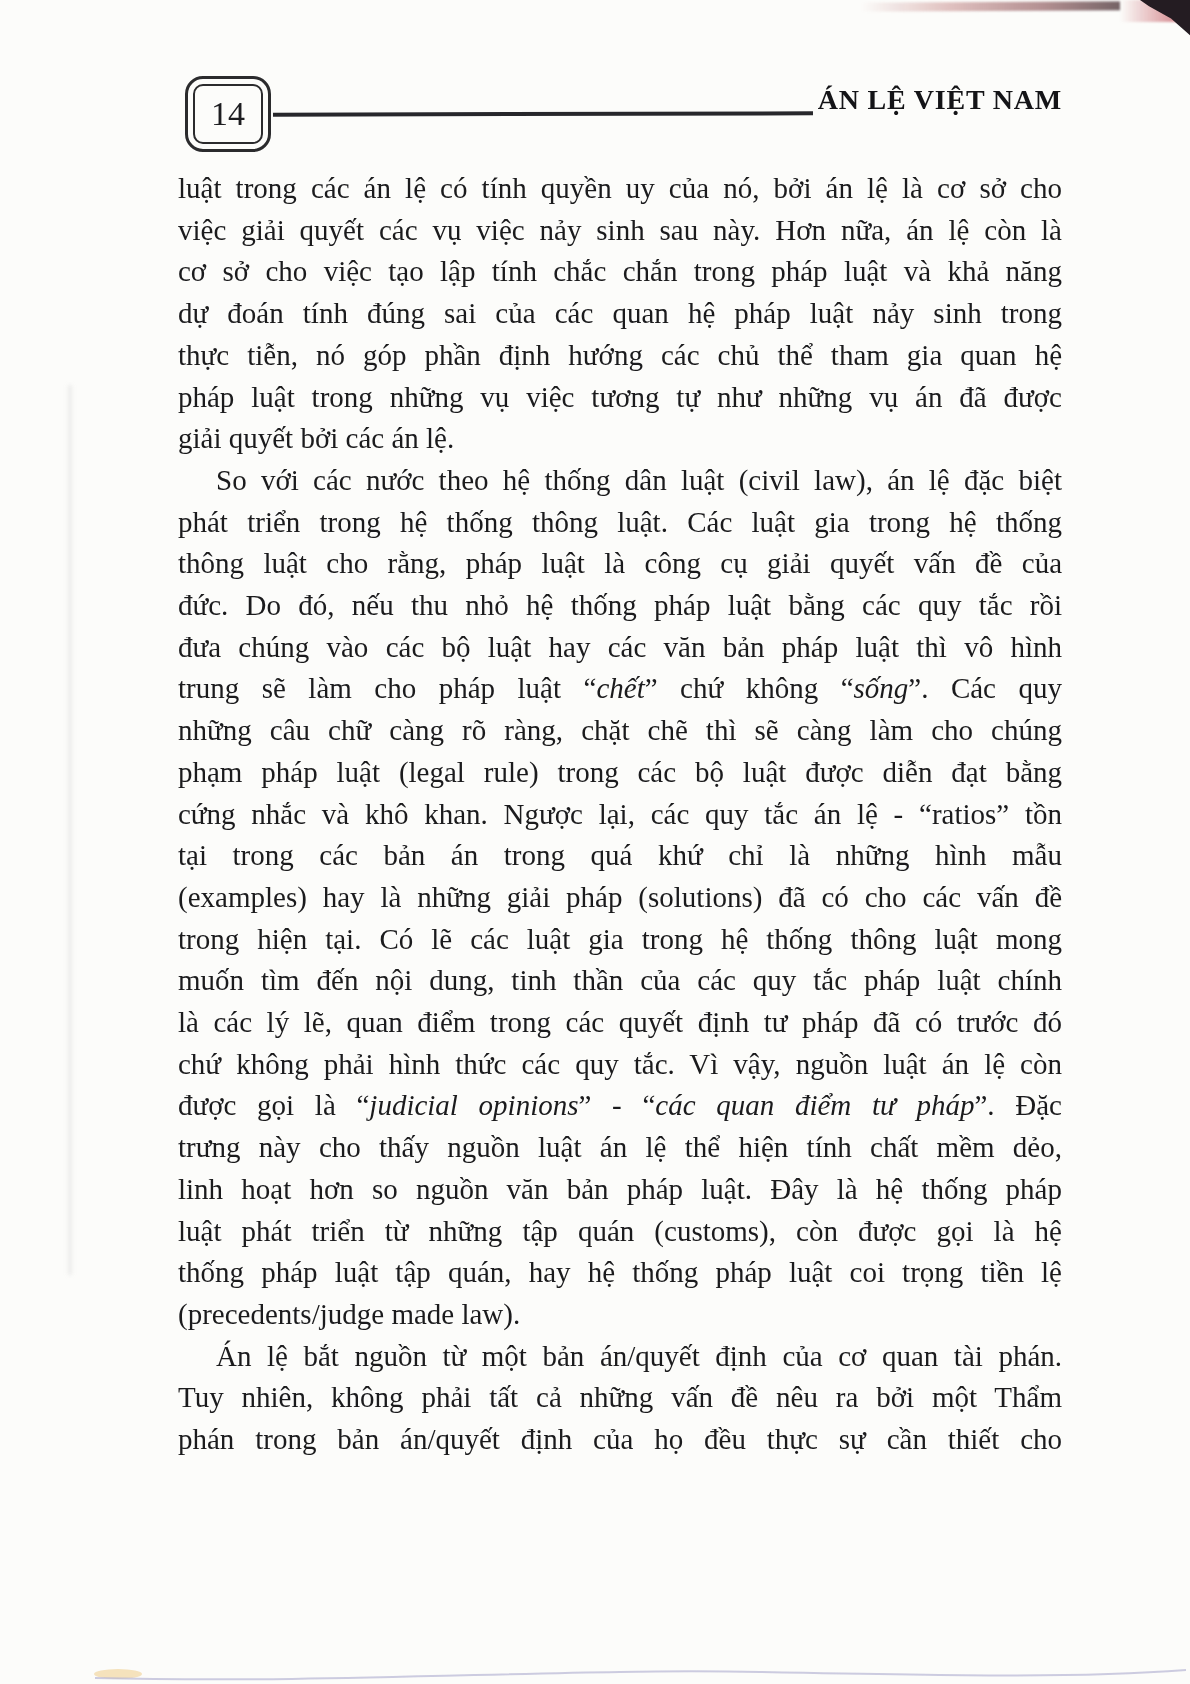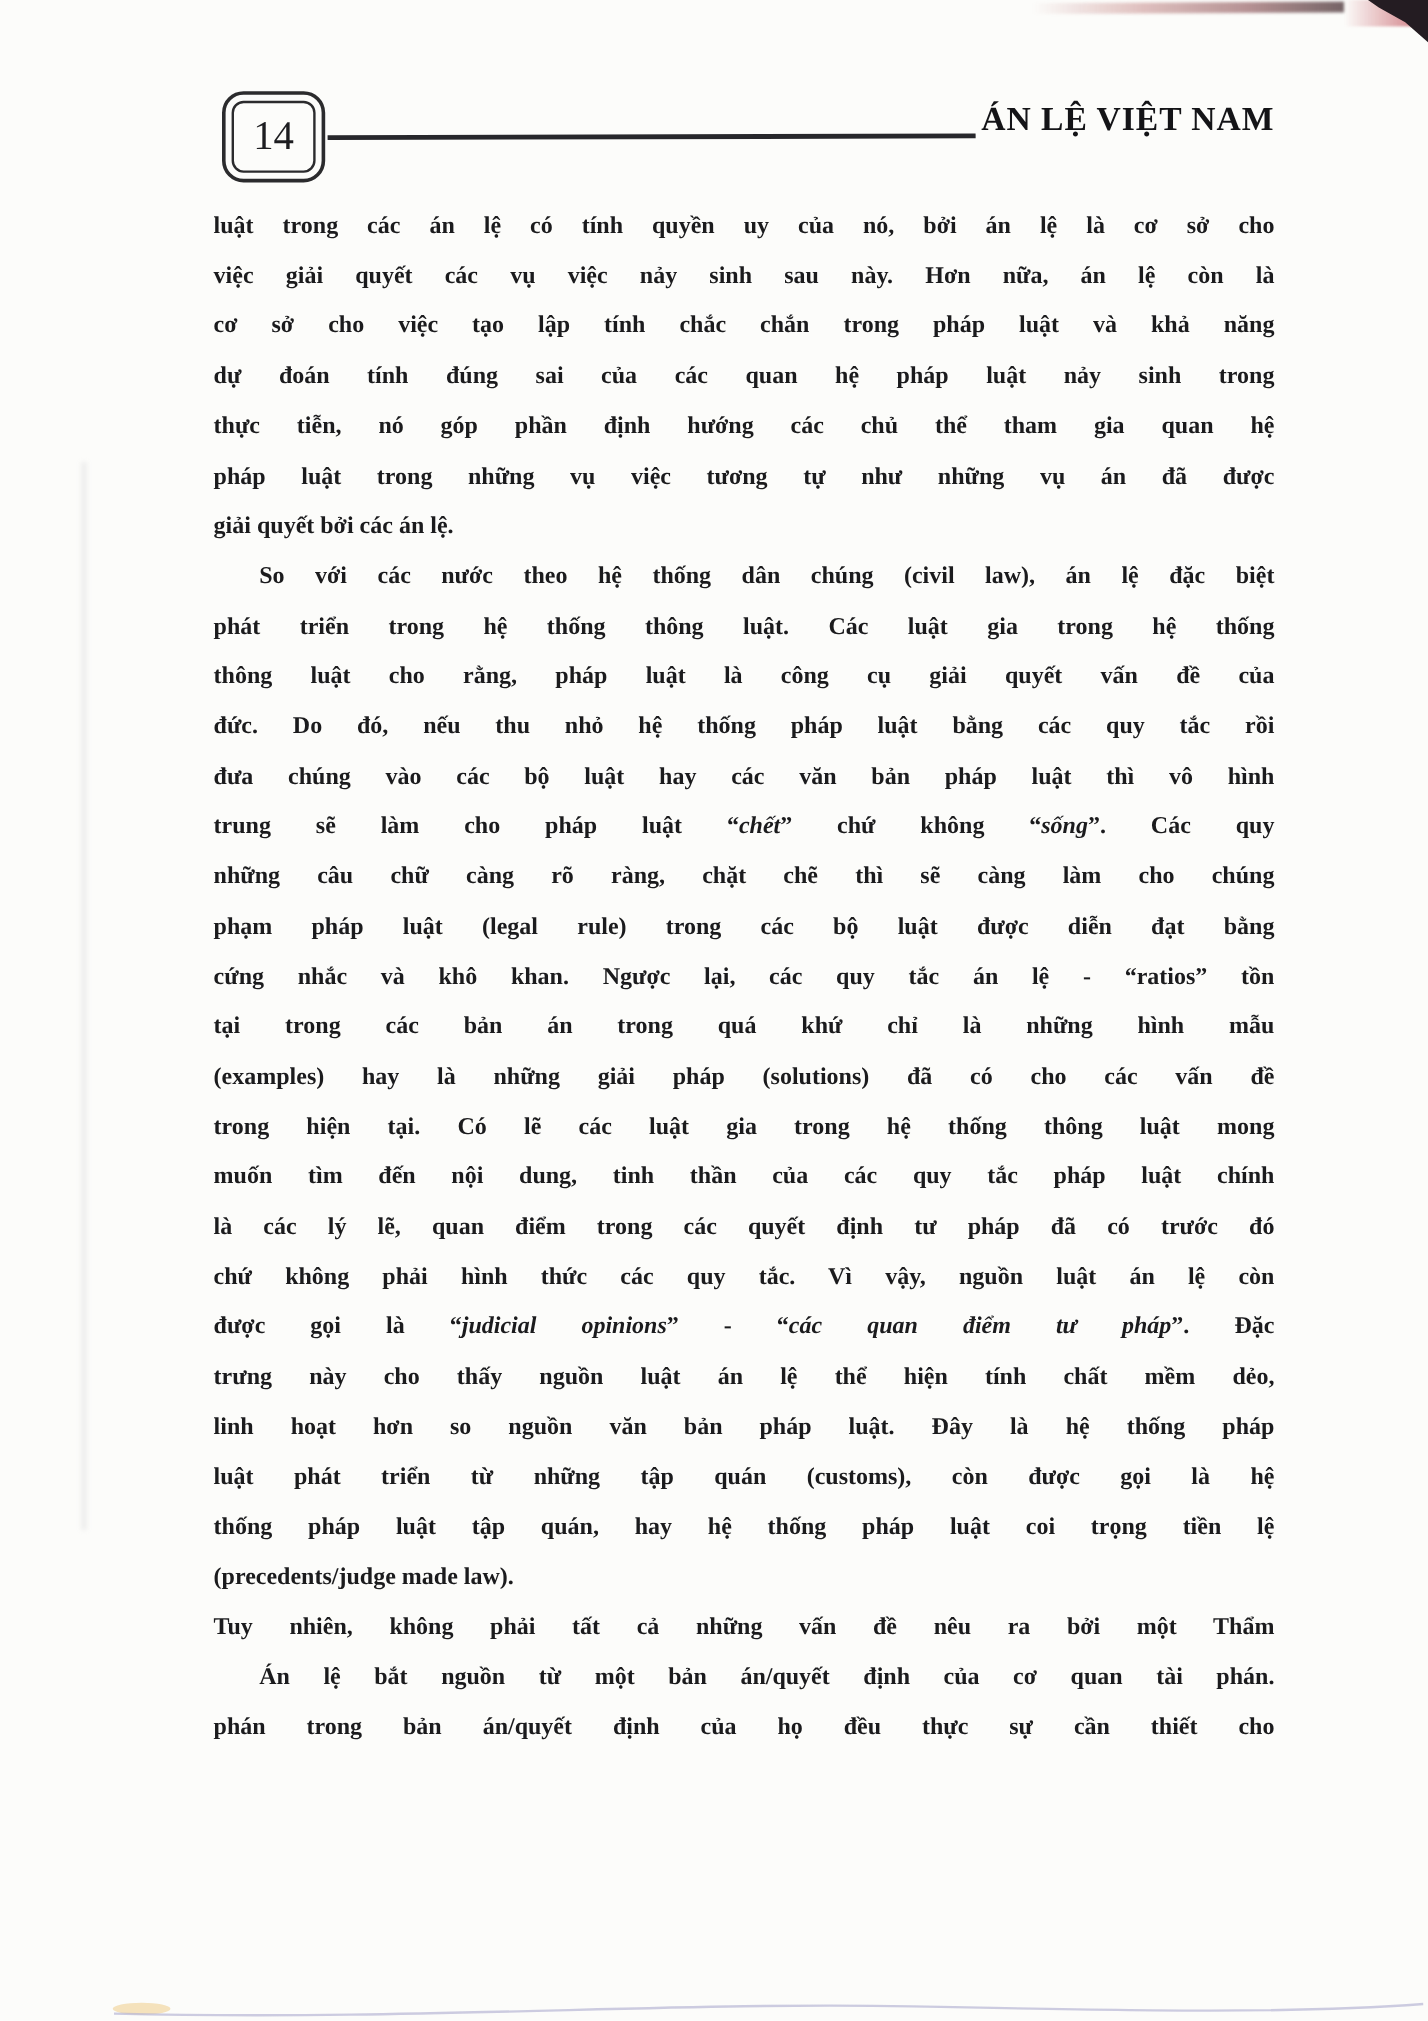--- a/index.html
+++ b/index.html
@@ -50,26 +50,25 @@
     white-space: nowrap;
   }
 
   
   .body-text {
     position: absolute;
     left: 178px; top: 168px;
     width: 884px;
   }
   .line {
-    font-size: 20px;
+    font-size: 29px;
     line-height: 41.7px;
     text-align: justify;
     text-align-last: justify;
     white-space: normal;
-    font-weight: bold;
   }
   .line.last { text-align-last: left; }
   .paragraph.indent .line.first { text-indent: 38px; }
   .line em { font-style: italic; }
 
   
   .streak {
     position: absolute;
     top: 2px; left: 860px;
     width: 260px; height: 9px;
@@ -131,21 +130,21 @@
       <div class="paragraph">
         <div class="line first"><span>luật trong các án lệ có tính quyền uy của nó, bởi án lệ là cơ sở cho</span></div>
         <div class="line"><span>việc giải quyết các vụ việc nảy sinh sau này. Hơn nữa, án lệ còn là</span></div>
         <div class="line"><span>cơ sở cho việc tạo lập tính chắc chắn trong pháp luật và khả năng</span></div>
         <div class="line"><span>dự đoán tính đúng sai của các quan hệ pháp luật nảy sinh trong</span></div>
         <div class="line"><span>thực tiễn, nó góp phần định hướng các chủ thể tham gia quan hệ</span></div>
         <div class="line"><span>pháp luật trong những vụ việc tương tự như những vụ án đã được</span></div>
         <div class="line last"><span>giải quyết bởi các án lệ.</span></div>
       </div>
       <div class="paragraph indent">
-        <div class="line first"><span>So với các nước theo hệ thống dân chúng (civil law), án lệ đặc biệt</span></div>
+        <div class="line first"><span>So với các nước theo hệ thống dân luật (civil law), án lệ đặc biệt</span></div>
         <div class="line"><span>phát triển trong hệ thống thông luật. Các luật gia trong hệ thống</span></div>
         <div class="line"><span>thông luật cho rằng, pháp luật là công cụ giải quyết vấn đề của</span></div>
         <div class="line"><span>đức. Do đó, nếu thu nhỏ hệ thống pháp luật bằng các quy tắc rồi</span></div>
         <div class="line"><span>đưa chúng vào các bộ luật hay các văn bản pháp luật thì vô hình</span></div>
         <div class="line"><span>trung sẽ làm cho pháp luật “</span><em>chết</em><span>” chứ không “</span><em>sống</em><span>”. Các quy</span></div>
         <div class="line"><span>những câu chữ càng rõ ràng, chặt chẽ thì sẽ càng làm cho chúng</span></div>
         <div class="line"><span>phạm pháp luật (legal rule) trong các bộ luật được diễn đạt bằng</span></div>
         <div class="line"><span>cứng nhắc và khô khan. Ngược lại, các quy tắc án lệ - “ratios” tồn</span></div>
         <div class="line"><span>tại trong các bản án trong quá khứ chỉ là những hình mẫu</span></div>
         <div class="line"><span>(examples) hay là những giải pháp (solutions) đã có cho các vấn đề</span></div>
@@ -154,22 +153,22 @@
         <div class="line"><span>là các lý lẽ, quan điểm trong các quyết định tư pháp đã có trước đó</span></div>
         <div class="line"><span>chứ không phải hình thức các quy tắc. Vì vậy, nguồn luật án lệ còn</span></div>
         <div class="line"><span>được gọi là “</span><em>judicial opinions</em><span>” - “</span><em>các quan điểm tư pháp</em><span>”. Đặc</span></div>
         <div class="line"><span>trưng này cho thấy nguồn luật án lệ thể hiện tính chất mềm dẻo,</span></div>
         <div class="line"><span>linh hoạt hơn so nguồn văn bản pháp luật. Đây là hệ thống pháp</span></div>
         <div class="line"><span>luật phát triển từ những tập quán (customs), còn được gọi là hệ</span></div>
         <div class="line"><span>thống pháp luật tập quán, hay hệ thống pháp luật coi trọng tiền lệ</span></div>
         <div class="line last"><span>(precedents/judge made law).</span></div>
       </div>
       <div class="paragraph indent">
+        <div class="line first"><span>Án lệ bắt nguồn từ một bản án/quyết định của cơ quan tài phán.</span></div>
         <div class="line"><span>Tuy nhiên, không phải tất cả những vấn đề nêu ra bởi một Thẩm</span></div>
-        <div class="line first"><span>Án lệ bắt nguồn từ một bản án/quyết định của cơ quan tài phán.</span></div>
         <div class="line"><span>phán trong bản án/quyết định của họ đều thực sự cần thiết cho</span></div>
       </div>
     </main>
 
   <svg class="artifact-bottom" viewBox="0 0 1190 26" xmlns="http://www.w3.org/2000/svg">
     <ellipse cx="118" cy="16" rx="24" ry="5" fill="#edc87e" opacity="0.5"></ellipse>
     <path d="M 95 20 C 350 26, 560 10, 760 14 S 1080 20, 1186 12" fill="none" stroke="#b8b6d4" stroke-width="2" opacity="0.7"></path>
   </svg>
 
 </div>

